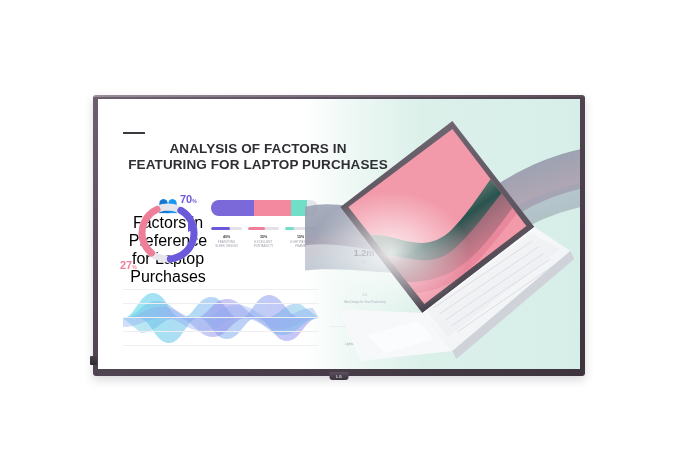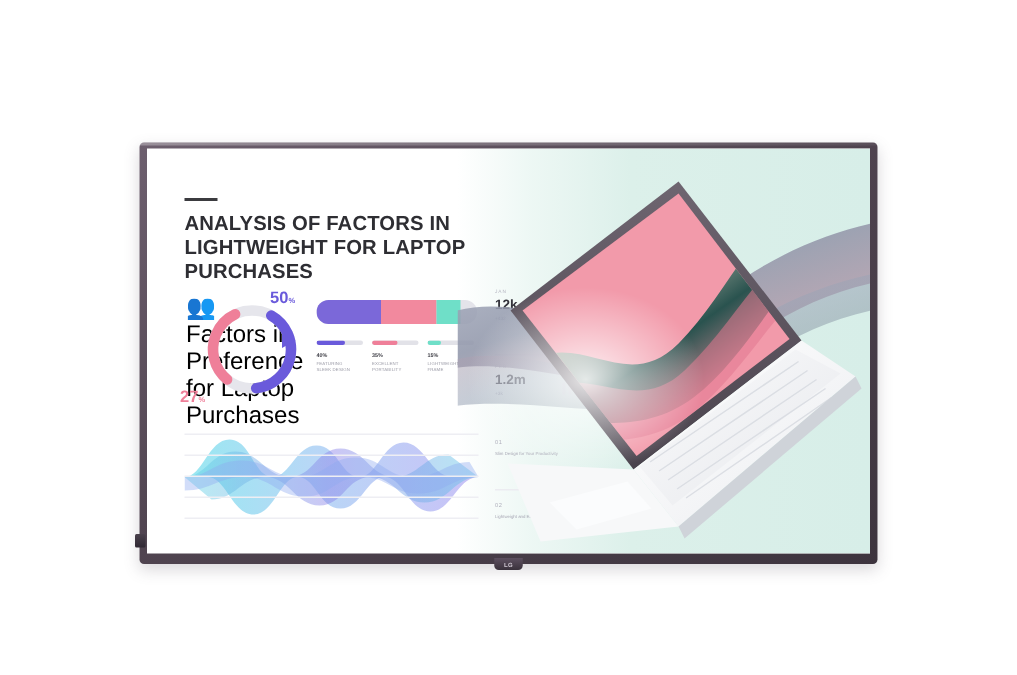--- a/index.html
+++ b/index.html
@@ -40,21 +40,21 @@
   .lg-logo{
     position:absolute;left:50%;transform:translateX(-50%);bottom:-3px;
     font-size:4px;letter-spacing:.3px;color:#cfc7d2;font-weight:bold;
   }
   .port-left{
     position:absolute;left:-3px;bottom:11px;width:7px;height:9px;border-radius:1px;
     background:linear-gradient(180deg,#4a414c,#2f2833);
   }
 
   
-  .slide-left{position:absolute;left:0;top:0;width:57%;height:100%;}
+  .slide-left{position:absolute;left:0;top:0;width:57%;height:100%;text-align:center;}
   .rule{position:absolute;left:25px;top:33px;width:22px;height:2px;background:#3b3b3f;}
   .title{
     position:absolute;left:25px;top:42px;width:270px;
     font-size:13.5px;line-height:16px;font-weight:bold;color:#2e2e33;
     letter-spacing:.1px;
   }
   .title span{display:block;}
 
   
   .donut-wrap{position:absolute;left:26px;top:96px;width:88px;height:84px;}
@@ -113,36 +113,36 @@
 
     <div class="screen">
 
       <div class="mint"></div>
 
       <div class="slide-left">
 
         <div class="rule"></div>
         <div class="title">
           <span>ANALYSIS OF FACTORS IN</span>
-          <span>LIGHTWEIGHT FOR LAPTOP PURCHASES</span>
+          <span>FEATURING FOR LAPTOP PURCHASES</span>
         </div>
 
         <div class="donut-wrap">
           <svg class="donut" viewBox="0 0 64 64">
             <circle cx="32" cy="32" r="26" fill="none" stroke="#e6e6ec" stroke-width="7"></circle>
 
             <circle cx="32" cy="32" r="26" fill="none" stroke="#6a5adb" stroke-width="7" stroke-linecap="round" stroke-dasharray="65.3 98.0" stroke-dashoffset="-8" transform="rotate(-78 32 32)"></circle>
 
             <circle cx="32" cy="32" r="26" fill="none" stroke="#ef7f99" stroke-width="7" stroke-linecap="round" stroke-dasharray="52.0 111.3" stroke-dashoffset="-8" transform="rotate(112 32 32)"></circle>
 
             <polygon points="52,22 61,26 52,31" fill="#6a5adb"></polygon>
           </svg>
           <div class="center-icon">👥</div>
           <div class="center-txt">Factors in Preference for Laptop Purchases</div>
-          <div class="lbl-40"><span>50</span><i>%</i></div>
+          <div class="lbl-40"><span>70</span><i>%</i></div>
           <div class="lbl-35"><span>27</span><i>%</i></div>
         </div>
 
         <div class="barblock">
           <div class="stacked">
             <div class="seg" style="width:40%;background:#7b68d9;"></div>
             <div class="seg" style="width:35%;background:#f2899e;"></div>
             <div class="seg" style="width:15%;background:#6fdfc8;"></div>
           </div>
           <div class="legend">

